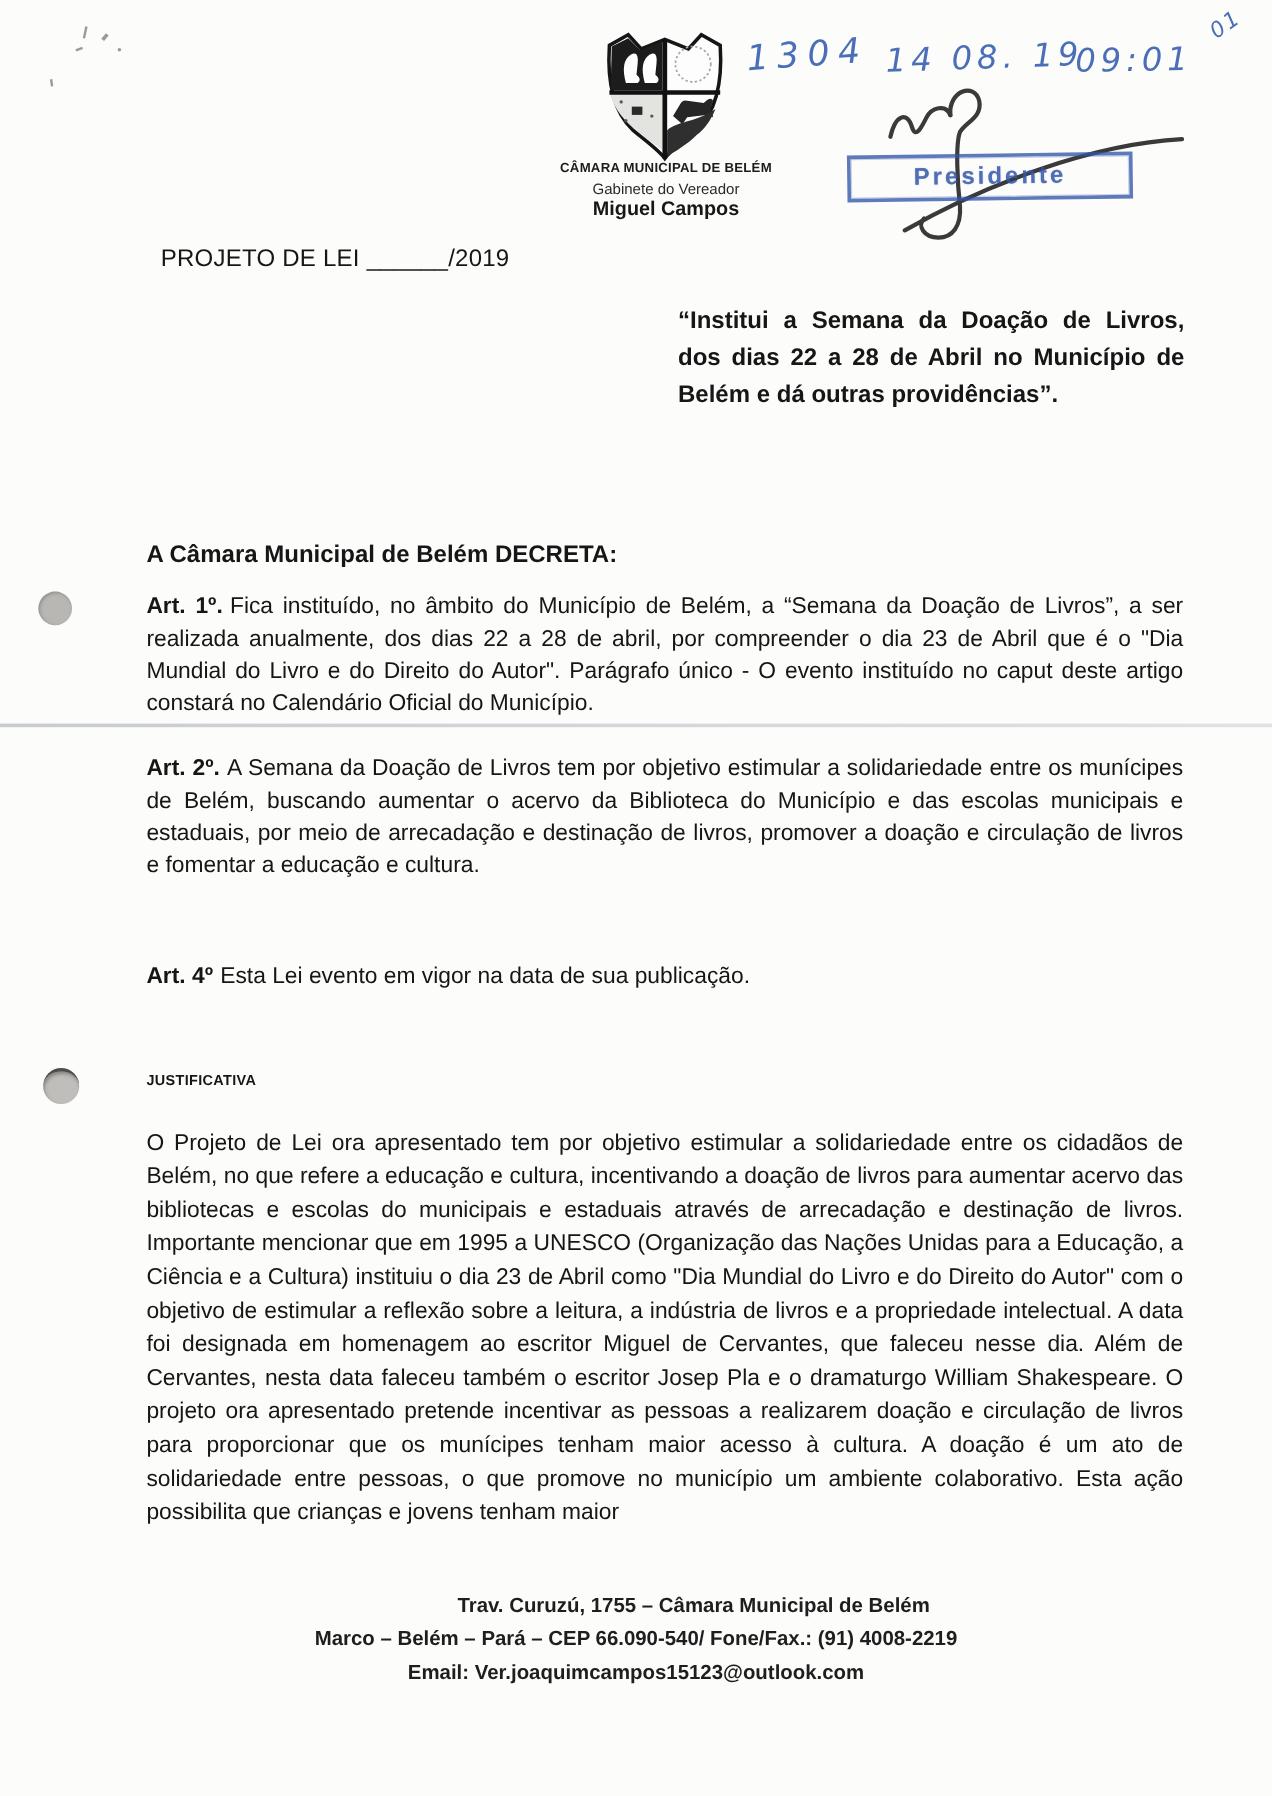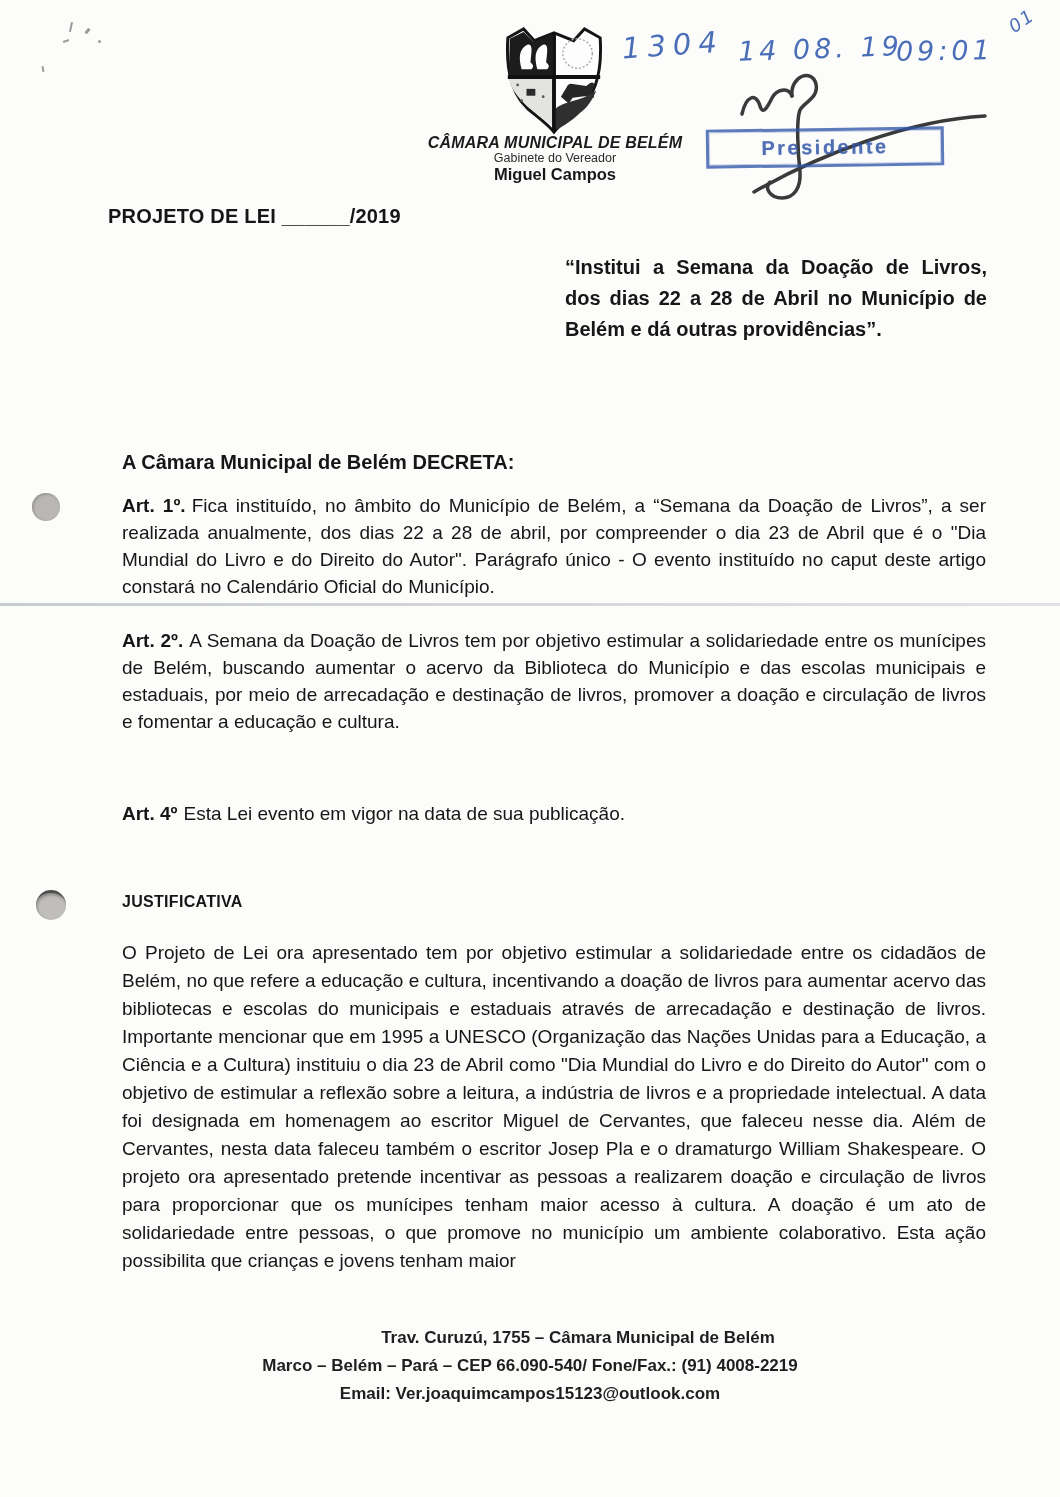--- a/index.html
+++ b/index.html
@@ -9,21 +9,21 @@
     margin:0 auto;
     background:#fcfcfb;
     font-family:"Liberation Sans", sans-serif;
     color:#161616;
     overflow:hidden;
   }
   .abs{position:absolute;}
 
   
   .crest{left:498px;top:26px;width:112px;height:110px;}
-  .org-name{left:340px;top:134px;width:430px;text-align:center;font-weight:bold;font-size:16px;letter-spacing:.2px;color:#1c1c1c;font-style:italic;}
+  .org-name{left:340px;top:134px;width:430px;text-align:center;font-weight:bold;font-size:11px;letter-spacing:.2px;color:#1c1c1c;}
   .office{left:340px;top:151px;width:430px;text-align:center;font-size:12.5px;color:#2a2a2a;}
   .vereador{left:340px;top:165px;width:430px;text-align:center;font-weight:bold;font-size:16.5px;color:#171717;}
 
   
   .hand{color:#4a6fb8;font-style:italic;font-family:"DejaVu Sans",sans-serif;}
   .hw-number{left:622px;top:28px;font-size:29px;letter-spacing:7px;transform:rotate(-4deg);}
   .hw-date{left:738px;top:33px;font-size:27px;letter-spacing:4px;transform:rotate(-2deg);}
   .hw-time{left:896px;top:35px;font-size:27px;letter-spacing:4px;transform:rotate(-1deg);}
   .hw-corner{left:1008px;top:10px;font-size:18px;letter-spacing:2px;transform:rotate(-35deg);}
 
@@ -35,39 +35,39 @@
     display:flex;align-items:center;justify-content:center;
     box-shadow:inset 0 0 0 1px rgba(47,85,168,.25);
   }
   .stamp-text{
     color:#3356a8;font-weight:bold;font-size:20px;letter-spacing:2.5px;
     opacity:.85;text-shadow:0 0 1px rgba(47,85,168,.5);
   }
   .signature{left:690px;top:58px;width:310px;height:160px;}
 
   
-  .title-left{left:108px;top:205px;font-weight:bold;font-size:20px;letter-spacing:.2px;}
+  .title-left{left:134px;top:205px;font-weight:normal;font-size:20px;letter-spacing:.2px;}
   .title-right{left:630px;top:205px;font-weight:bold;font-size:20px;letter-spacing:.2px;}
 
   
   .ementa{
     left:565px;top:252px;width:422px;
     font-weight:bold;font-size:20px;line-height:31px;text-align:justify;
   }
 
   
   .decreta{left:122px;top:451px;font-weight:bold;font-size:20px;}
   .article{left:122px;width:864px;font-size:19px;line-height:27px;text-align:justify;margin:0;}
   .art-label{font-weight:bold;margin-right:6px;}
   .art-1{top:492px;}
   .art-2{top:627px;}
   .art-3{top:755px;}
   .art-4{top:800px;}
 
-  .just-heading{left:122px;top:893px;font-weight:bold;font-size:16px;letter-spacing:.3px;}
+  .just-heading{left:122px;top:893px;font-weight:bold;font-size:12px;letter-spacing:.3px;}
   .just-body{left:122px;top:939px;width:864px;font-size:19px;line-height:28px;text-align:justify;margin:0;}
 
   
   .footer-line{left:0;width:1060px;text-align:center;font-size:17px;color:#1e1e1e;font-weight:600;}
   .footer-1{top:1328px;padding-left:48px;}
   .footer-2{top:1356px;}
   .footer-3{top:1384px;}
 
   
   .scan-line{left:0;top:603px;width:1060px;height:3px;

